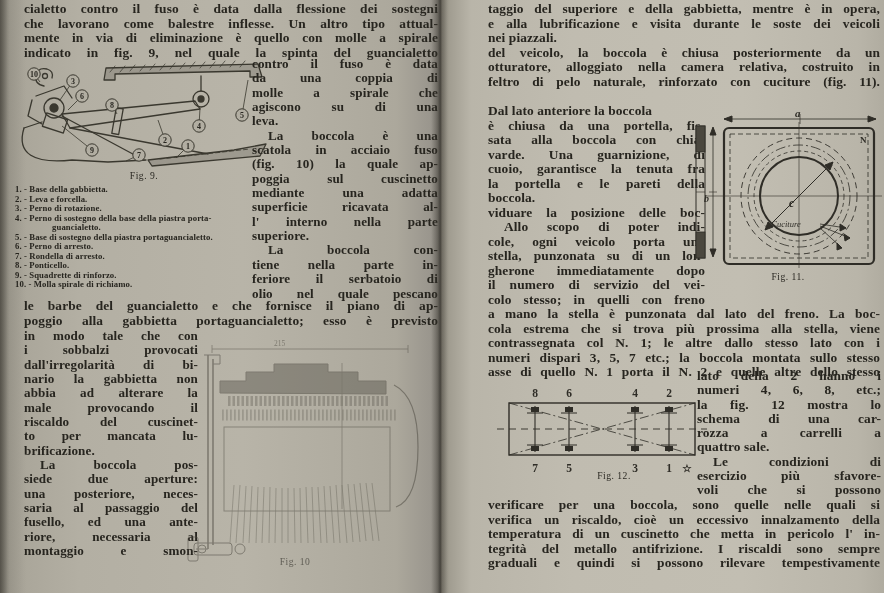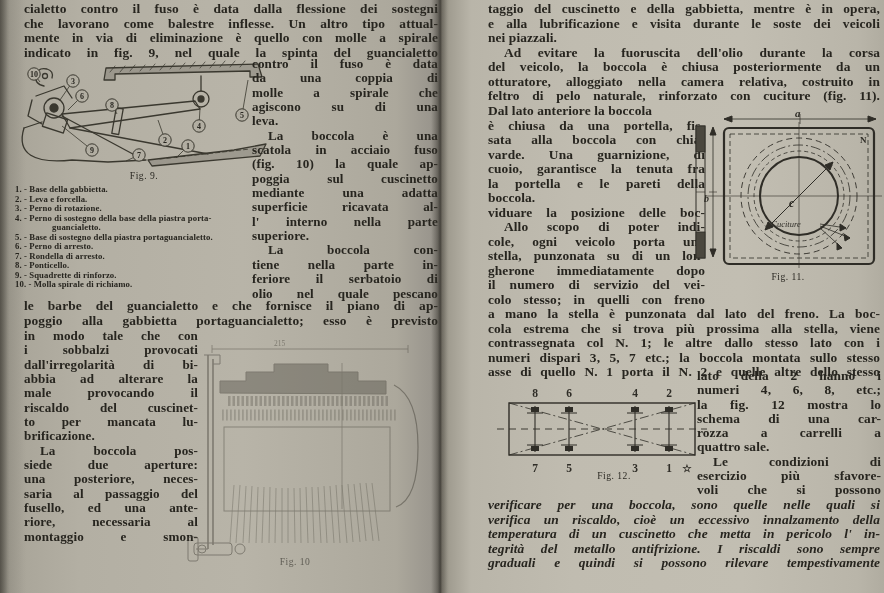--- a/index.html
+++ b/index.html
@@ -160,20 +160,21 @@
 
     <div class="blk para" style="left:24px;top:299px;width:414px;">
       <div class="ln">le barbe del guancialetto e che fornisce il piano di ap-</div>
       <div class="ln">poggio alla gabbietta portaguancialetto; esso è previsto</div>
     </div>
 
     <div class="blk col10" style="left:24px;top:329px;width:174px;">
       <div class="ln">in modo tale che con</div>
       <div class="ln">i sobbalzi provocati</div>
       <div class="ln">dall'irregolarità di bi-</div>
+      <div class="ln">nario la gabbietta non</div>
       <div class="ln">abbia ad alterare la</div>
       <div class="ln">male provocando il</div>
       <div class="ln">riscaldo del cuscinet-</div>
       <div class="ln">to per mancata lu-</div>
       <div class="ln end">brificazione.</div>
       <div class="ln ind">La boccola pos-</div>
       <div class="ln">siede due aperture:</div>
       <div class="ln">una posteriore, neces-</div>
       <div class="ln">saria al passaggio del</div>
       <div class="ln">fusello, ed una ante-</div>
@@ -201,24 +202,23 @@
         <path d="M160,30 V176" stroke-width="0.7"></path>
       </g>
       <text x="92" y="13" font-size="7.5" fill="#504d44">215</text>
     </svg>
     <div class="figcap faint" style="left:170px;top:556px;width:250px;">Fig. 10</div>
   </div>
 
   <div class="page page-right">
 
     <div class="blk para" style="left:48px;top:2px;width:392px;">
-      <div class="ln">taggio del cuscinetto e della gabbietta, mentre è in opera,</div>
+      <div class="ln">taggio del superiore e della gabbietta, mentre è in opera,</div>
       <div class="ln">e alla lubrificazione e visita durante le soste dei veicoli</div>
       <div class="ln end">nei piazzali.</div>
-      <div class="ln ind">Ad evitare la fuoruscita dell'olio durante la corsa</div>
       <div class="ln">del veicolo, la boccola è chiusa posteriormente da un</div>
       <div class="ln">otturatore, alloggiato nella camera relativa, costruito in</div>
       <div class="ln">feltro di pelo naturale, rinforzato con cuciture (fig. 11).</div>
     </div>
 
     <div class="blk col11" style="left:48px;top:104px;width:217px;">
       <div class="ln end">Dal lato anteriore la boccola</div>
       <div class="ln">è chiusa da una portella, fis-</div>
       <div class="ln">sata alla boccola con chia-</div>
       <div class="ln">varde. Una guarnizione, di</div>
@@ -331,21 +331,21 @@
       <div class="ln">numeri 4, 6, 8, etc.;</div>
       <div class="ln">la fig. 12 mostra lo</div>
       <div class="ln">schema di una car-</div>
       <div class="ln">rozza a carrelli a</div>
       <div class="ln end">quattro sale.</div>
       <div class="ln ind">Le condizioni di</div>
       <div class="ln">esercizio più sfavore-</div>
       <div class="ln">voli che si possono</div>
     </div>
 
-    <div class="blk para" style="left:48px;top:498px;width:392px;font-style:italic;">
+    <div class="blk para" style="left:48px;top:498px;width:392px;">
       <div class="ln">verificare per una boccola, sono quelle nelle quali si</div>
       <div class="ln">verifica un riscaldo, cioè un eccessivo innalzamento della</div>
       <div class="ln">temperatura di un cuscinetto che metta in pericolo l' in-</div>
       <div class="ln">tegrità del metallo antifrizione. I riscaldi sono sempre</div>
       <div class="ln">graduali e quindi si possono rilevare tempestivamente</div>
     </div>
   </div>
 
   <div class="gutter"></div>
   <div class="edge-shadow-left"></div>

